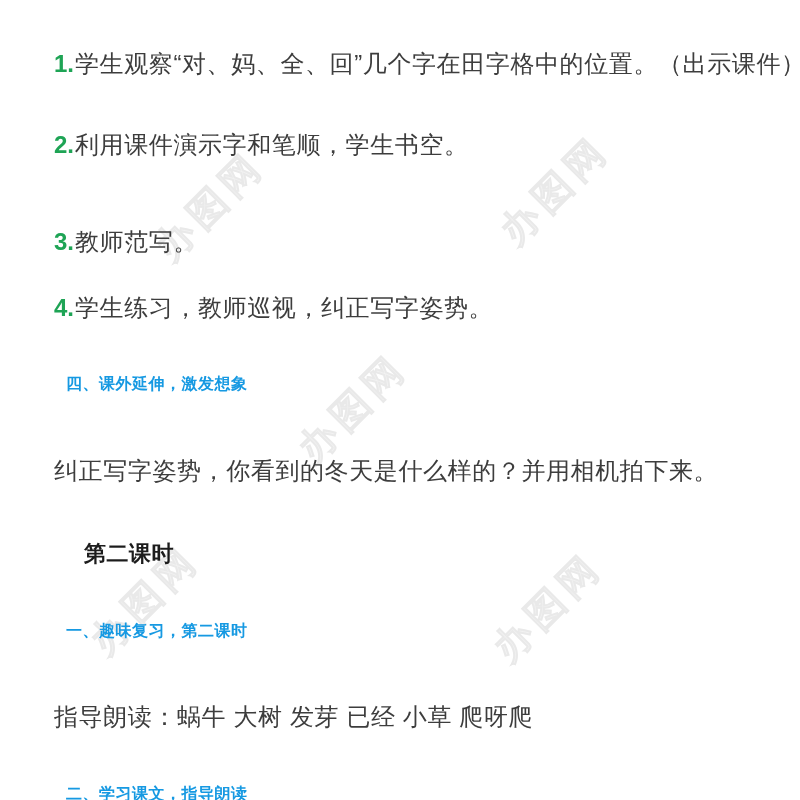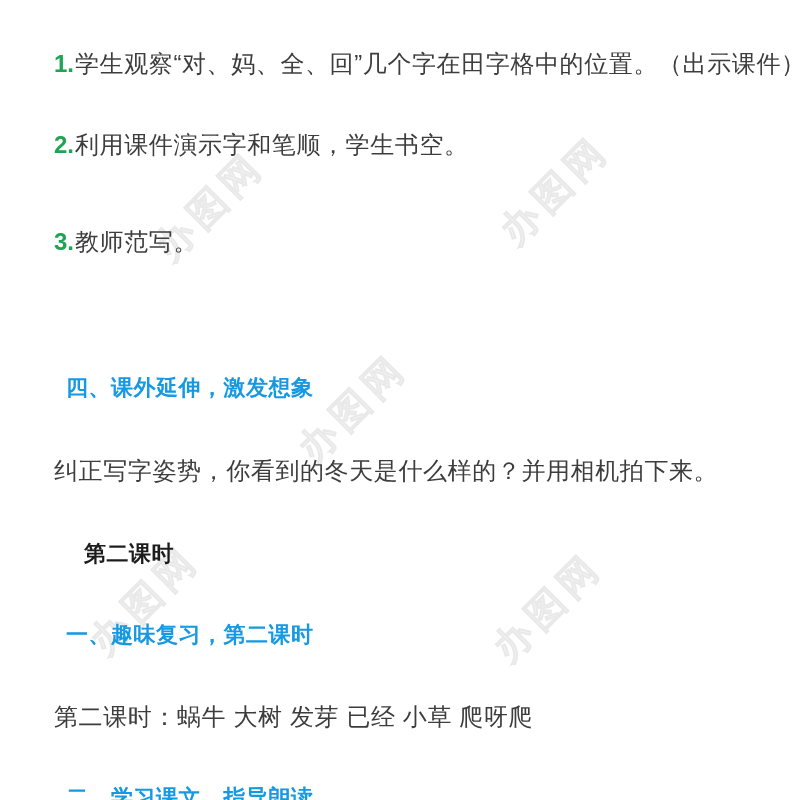--- a/index.html
+++ b/index.html
@@ -24,21 +24,21 @@
   .num {
     font-weight: bold;
     color: #1ea455;
     letter-spacing: 0;
     margin-right: 1px;
   }
   .heading {
     position: absolute;
     left: 66px;
     white-space: nowrap;
-    font-size: 22px;
+    font-size: 16px;
     font-weight: bold;
     letter-spacing: 0.5px;
     color: #1699e2;
     line-height: 1.15;
   }
   .subtitle {
     position: absolute;
     left: 84px;
     white-space: nowrap;
     font-size: 22px;
@@ -75,26 +75,29 @@
   </div>
 
   <div class="line" style="top:131px;text-align:center;">
     <span class="num">2.</span><span>利用课件演示字和笔顺，学生书空。</span>
   </div>
 
   <div class="line" style="top:212px;margin-top:16px;">
     <span class="num">3.</span><span>教师范写。</span>
   </div>
 
+  <div class="line" style="top:294px;">
+    <span class="num">4.</span><span>学生练习，教师巡视，纠正写字姿势。</span>
+  </div>
 
   <div class="heading" style="top:375px;">四、课外延伸，激发想象</div>
 
   <div class="line" style="top:457px;">纠正写字姿势，你看到的冬天是什么样的？并用相机拍下来。</div>
 
   <div class="subtitle" style="top:541px;">第二课时</div>
 
   <div class="heading" style="top:622px;">一、趣味复习，第二课时</div>
 
-  <div class="line" style="top:703px;">第二课时：蜗牛 大树 发芽 已经 小草 爬呀爬</div>
+  <div class="line" style="top:703px;">指导朗读：蜗牛 大树 发芽 已经 小草 爬呀爬</div>
 
   <div class="heading" style="top:785px;">二、学习课文，指导朗读</div>
 
 </div>
 
 </body></html>

